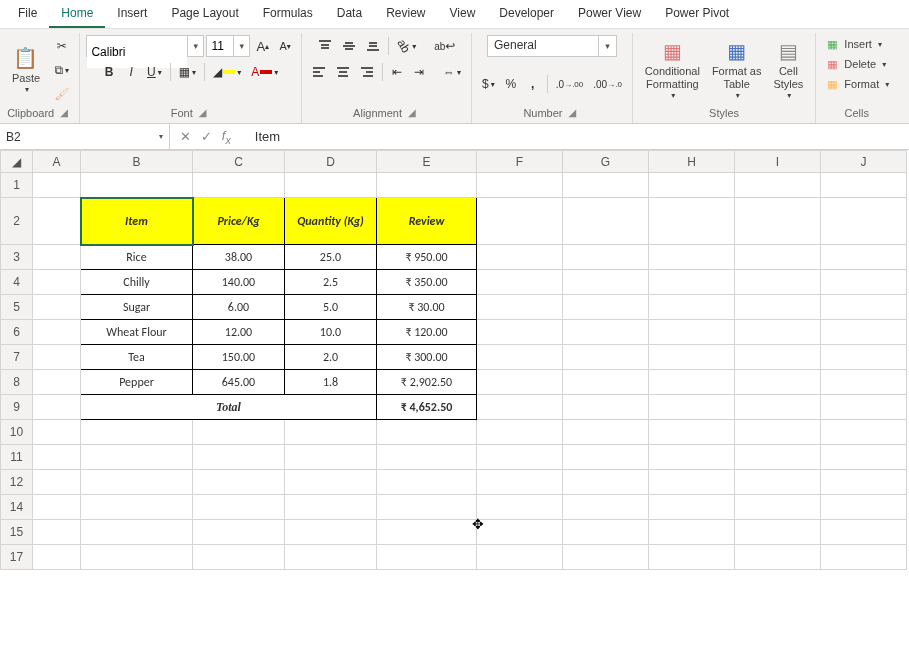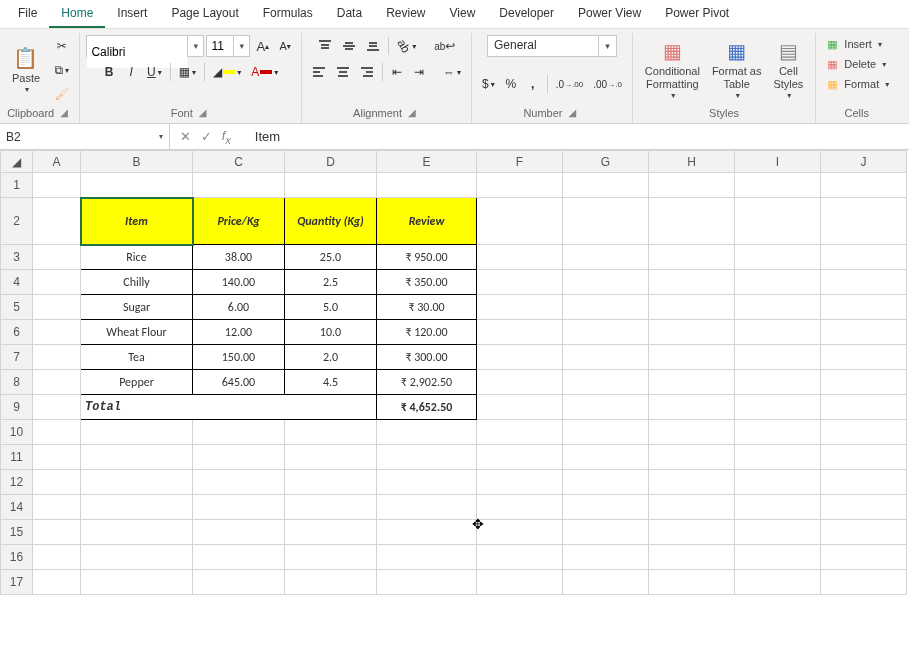--- a/index.html
+++ b/index.html
@@ -63,21 +63,21 @@
 .grid .colA{width:48px}.grid .colB{width:112px}.grid .colC{width:92px}.grid .colD{width:92px}.grid .colE{width:100px}
 .grid .colF,.grid .colG,.grid .colH,.grid .colI,.grid .colJ{width:86px}
 
 
 .sel { outline:2px solid #217346; outline-offset:-1px; position:relative; }
 
 
 .thcell { background:#ffff00 !important; font-weight:bold; font-style:italic; text-align:center; font-family:Calibri,Arial; font-size:15px; border:1px solid #000 !important; }
 .tdcell { text-align:center; font-family:Calibri,Arial; font-size:15px; border:1px solid #000 !important; }
 .tdamt  { text-align:center; font-family:Calibri,Arial; font-size:15px; border:1px solid #000 !important;margin-top:36px; }
-.totlbl { font-weight:bold; font-style:italic; text-align:left; font-family:Liberation Mono, monospace; font-size:15px; border:1px solid #000 !important; }
+.totlbl { font-weight:bold; font-style:italic; text-align:center; font-family:Liberation Serif, serif; font-size:15px; border:1px solid #000 !important; }
 .totamt { font-weight:bold; text-align:center; font-family:Calibri,Arial; font-size:15px; border:1px solid #000 !important; }
 .headerRow td.cell { height:47px; }
 
 
 .cursor-overlay { position:absolute; left:472px; top:366px; font-size:14px; color:#000; pointer-events:none;}
 
 
 svg { display:block; }
 .underline-u { text-decoration:underline; }
 </style>
@@ -451,21 +451,21 @@
           <td class="cell"></td>
           <td class="cell"></td>
           <td class="cell"></td>
           <td class="cell"></td>
         </tr>
   <tr>
           <td class="rowhdr">8</td>
           <td class="cell"></td>
     <td class="cell tdcell">Pepper</td>
     <td class="cell tdcell">645.00</td>
-    <td class="cell tdcell">4.5</td>
+    <td class="cell tdcell">1.8</td>
     <td class="cell tdamt">₹ 2,902.50</td>
     <td class="cell"></td>
           <td class="cell"></td>
           <td class="cell"></td>
           <td class="cell"></td>
           <td class="cell"></td>
         </tr>
   <tr>
           <td class="rowhdr">9</td>
           <td class="cell"></td>
@@ -524,33 +524,20 @@
           <td class="cell"></td>
           <td class="cell"></td>
           <td class="cell"></td>
           <td class="cell"></td>
           <td class="cell"></td>
           <td class="cell"></td>
           <td class="cell"></td>
         </tr>
   <tr>
           <td class="rowhdr">15</td>
-          <td class="cell"></td>
-          <td class="cell"></td>
-          <td class="cell"></td>
-          <td class="cell"></td>
-          <td class="cell"></td>
-          <td class="cell"></td>
-          <td class="cell"></td>
-          <td class="cell"></td>
-          <td class="cell"></td>
-          <td class="cell"></td>
-        </tr>
-  <tr>
-          <td class="rowhdr">16</td>
           <td class="cell"></td>
           <td class="cell"></td>
           <td class="cell"></td>
           <td class="cell"></td>
           <td class="cell"></td>
           <td class="cell"></td>
           <td class="cell"></td>
           <td class="cell"></td>
           <td class="cell"></td>
           <td class="cell"></td>

